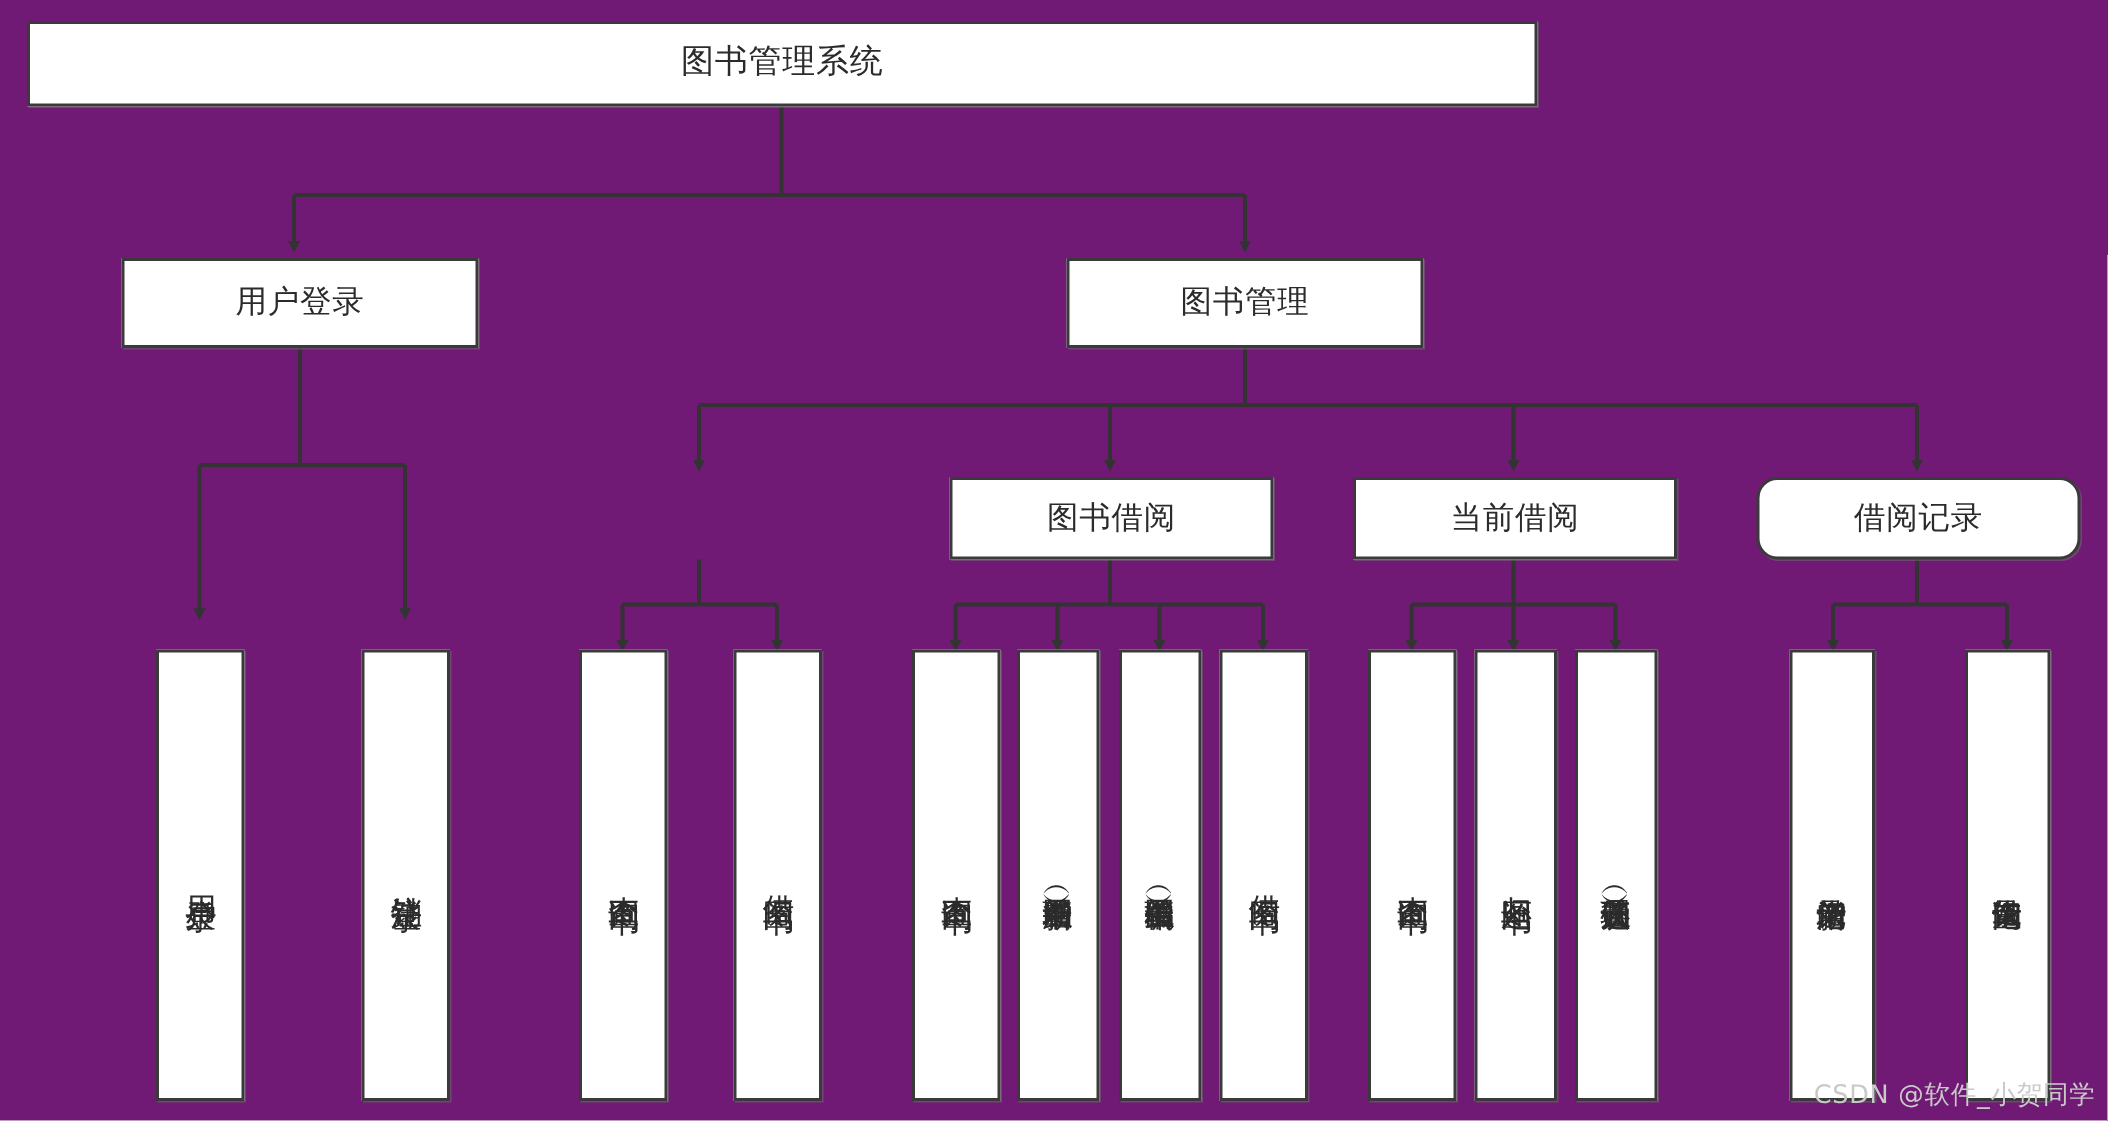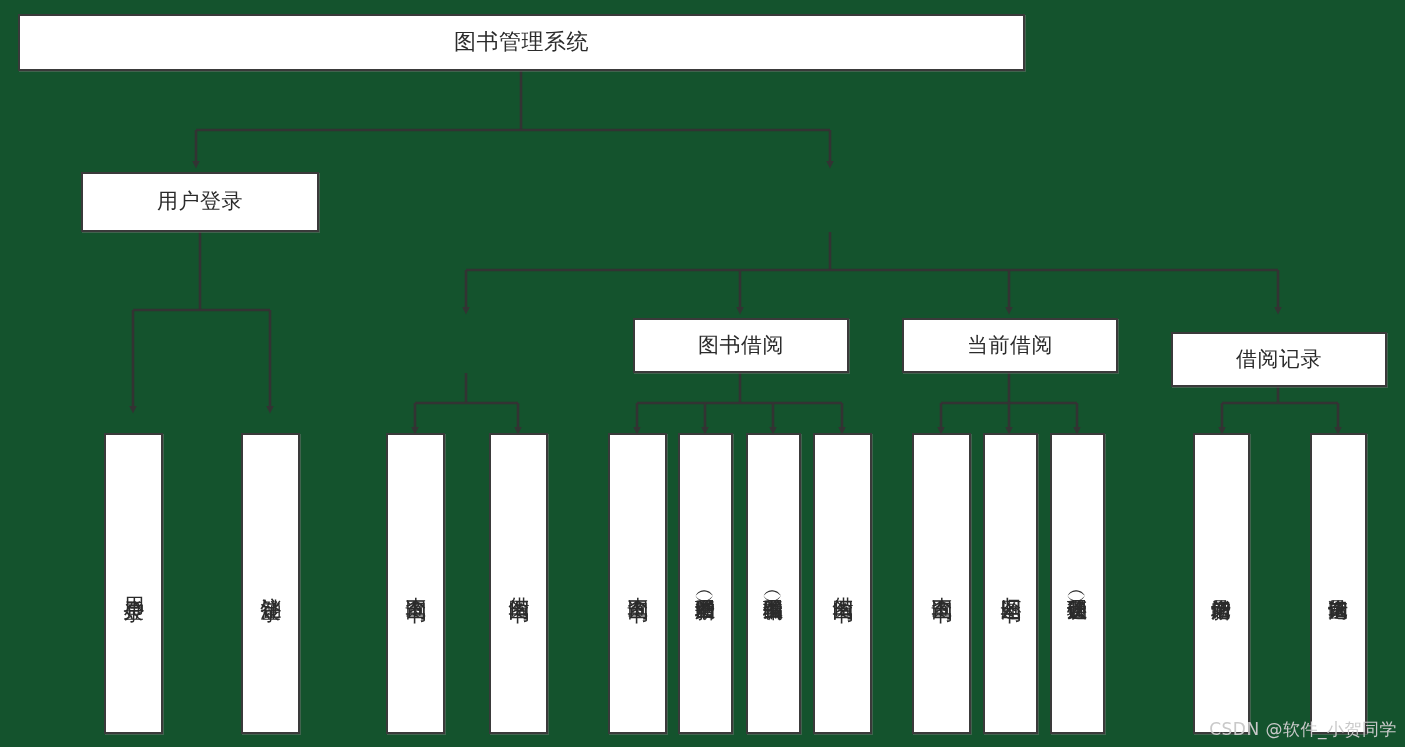--- a/index.html
+++ b/index.html
@@ -8,21 +8,21 @@
     padding: 0;
     background: #ffffff;
   }
   body {
     font-family: "DejaVu Sans", "Liberation Sans", sans-serif;
   }
   #diagram-root {
     position: relative;
     width: 1405px;
     height: 747px;
-    background: #14532d;
+    background: #701a75;
     overflow: hidden;
   }
   #connector-layer {
     position: absolute;
     left: 0;
     top: 0;
     width: 1405px;
     height: 747px;
     pointer-events: none;
   }
@@ -139,31 +139,34 @@
   </svg>
 
   <div class="node horiz root" style="left:18px; top:14px; width:1007px; height:57px;">
     <span class="node-label">图书管理系统</span>
   </div>
 
   <div class="node horiz" style="left:81px; top:172px; width:238px; height:60px;">
     <span class="node-label">用户登录</span>
   </div>
 
+  <div class="node horiz" style="left:711px; top:172px; width:238px; height:60px;">
+    <span class="node-label">图书管理</span>
+  </div>
 
 
   <div class="node horiz" style="left:633px; top:318px; width:216px; height:55px;">
     <span class="node-label">图书借阅</span>
   </div>
 
   <div class="node horiz" style="left:902px; top:318px; width:216px; height:55px;">
     <span class="node-label">当前借阅</span>
   </div>
 
-  <div class="node horiz" style="left:1171px; top:332px; width:216px; height:55px;">
+  <div class="node horiz" style="left:1171px; top:318px; width:216px; height:55px;border-radius:14px;">
     <span class="node-label">借阅记录</span>
   </div>
 
   <div class="node vert" style="left:104px; top:433px; width:59px; height:301px;">
     <span class="node-label">用户登录</span>
   </div>
 
   <div class="node vert" style="left:241px; top:433px; width:59px; height:301px;">
     <span class="node-label">注销登录</span>
   </div>

